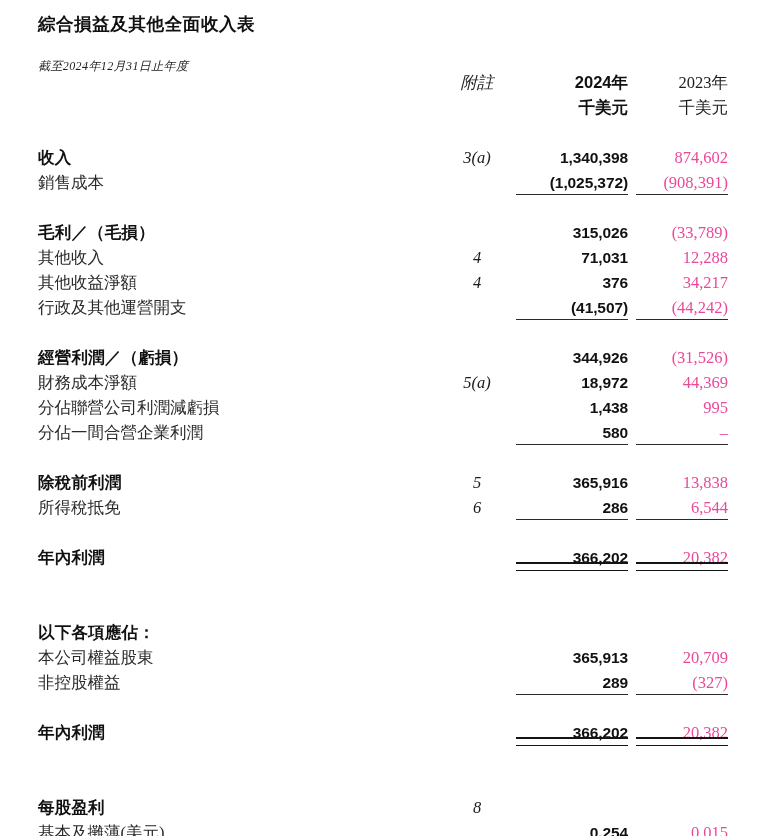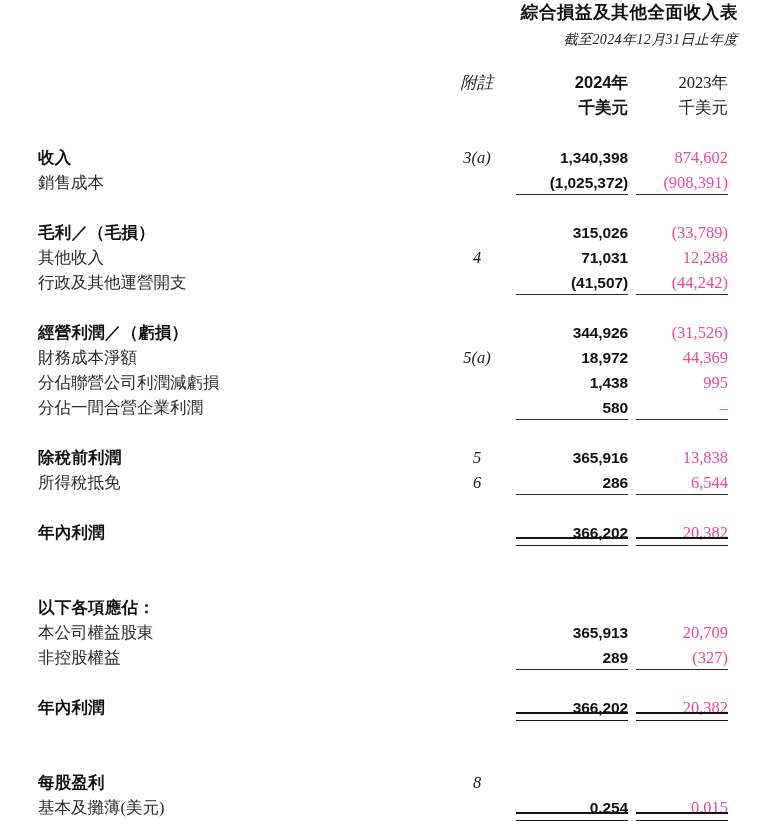--- a/index.html
+++ b/index.html
@@ -20,41 +20,40 @@
     height: 836px;
     box-sizing: border-box;
     padding: 0;
     overflow: hidden;
   }
 
   
   .doc-head {
     position: absolute;
     left: 38px;
-    top: 0;
+    top: 12px;
     width: 700px;
-    text-align: right;
   }
   .doc-title {
     font-family: "Liberation Sans", "DejaVu Sans", sans-serif;
     font-weight: bold;
     font-size: 17.5px;
     letter-spacing: 0.6px;
     color: #111111;
     line-height: 24px;
     white-space: nowrap;
   }
   .doc-subtitle {
     font-family: "Liberation Serif", "DejaVu Serif", serif;
     font-style: italic;
-    font-size: 14px;
+    font-size: 12px;
     letter-spacing: 0.4px;
     color: #1c1c1c;
     line-height: 24px;
-    margin-top: 4px;
+    margin-top: 18px;
     white-space: nowrap;
   }
 
   
   table.fin {
     position: absolute;
     left: 38px;
     top: 70px;
     width: 690px;
     border-collapse: collapse;
@@ -231,20 +230,27 @@
       </tr>
 
       <tr>
         <td class="lbl">其他收入</td>
         <td class="note">4</td>
         <td class="num y1">71,031</td>
         <td></td>
         <td class="num y2">12,288</td>
       </tr>
 
+      <tr>
+        <td class="lbl">其他收益淨額</td>
+        <td class="note">4</td>
+        <td class="num y1">376</td>
+        <td></td>
+        <td class="num y2">34,217</td>
+      </tr>
 
       <tr>
         <td class="lbl">行政及其他運營開支</td>
         <td class="note"></td>
         <td class="num y1 rule-single">(41,507)</td>
         <td></td>
         <td class="num y2 rule-single">(44,242)</td>
       </tr>
 
       <tr class="sp-lg">

